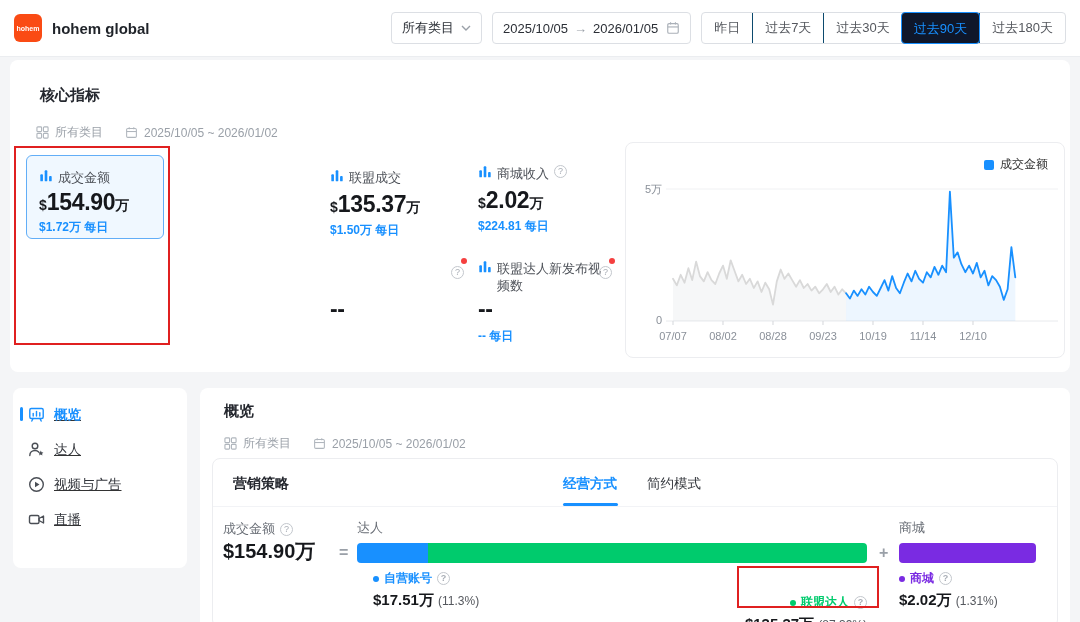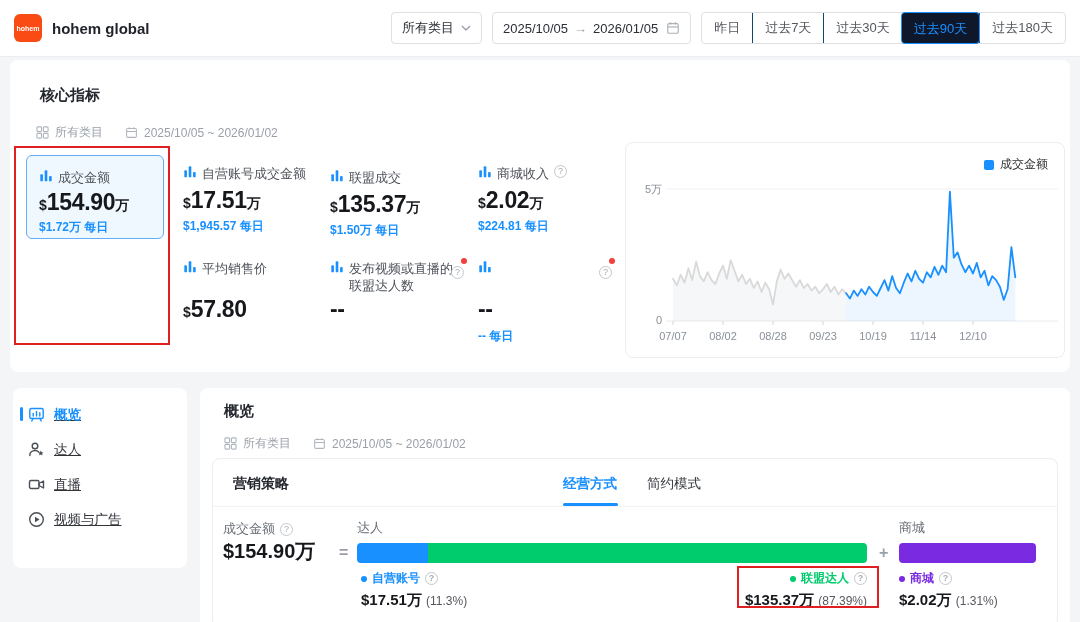--- a/index.html
+++ b/index.html
@@ -98,24 +98,24 @@
   .op-sign { position:absolute; font-size:16px; font-weight:700; color:#9aa0a8; }
   .bar { position:absolute; top:84px; height:20px; }
   .bar.blue { left:144px; width:71px; background:#1890ff; border-radius:4px 0 0 4px; }
   .bar.green { left:215px; width:439px; background:#00cb6d; border-radius:0 4px 4px 0; }
   .bar.purple { left:686px; width:137px; background:#7a2be2; border-radius:4px; }
   .seg-group { position:absolute; top:111px; }
   .seg-name { font-size:12px; font-weight:600; display:flex; align-items:center; gap:5px; }
   .seg-name .dot { width:6px; height:6px; border-radius:50%; display:inline-block; }
   .seg-val { margin-top:4px; font-size:15px; font-weight:700; color:#16181c; }
   .seg-val .share { font-size:12px; font-weight:400; color:#55585e; }
-  #seg-own { left:148px; }
+  #seg-own { left:160px; }
   #seg-own .seg-name { color:#1890ff; } #seg-own .dot { background:#1890ff; }
   #seg-aff { left:454px; width:200px; text-align:right; }
-  #seg-aff .seg-name { color:#00cb6d; justify-content:flex-end; } #seg-aff .dot { background:#00cb6d; }
+  #seg-aff .seg-name { color:#00cb6d; justify-content:flex-end;margin-top:24px; } #seg-aff .dot { background:#00cb6d; }
   #seg-mall { left:686px; }
   #seg-mall .seg-name { color:#7a2be2; } #seg-mall .dot { background:#7a2be2; }
 
   
   .annot { position:absolute; border:2px solid #e02020; z-index:99; pointer-events:none; }
   #annot-1 { left:14px; top:146px; width:156px; height:199px; }
   #annot-2 { left:737px; top:566px; width:142px; height:42px; }
 
   svg.icon { display:block; }
 </style>
@@ -190,34 +190,20 @@
             <rect x="6.5" y="1.5" width="3" height="12.5" rx="1"></rect>
             <rect x="11.5" y="8" width="3" height="6" rx="1"></rect>
           </g>
         </svg>
       <span class="lbl-txt">成交金额</span>
     </div>
     <div class="m-value"><span class="cur">$</span><span class="num">154.90</span><span class="unit">万</span></div>
     <div class="m-sub">$1.72万 每日</div>
   </div>
 
-  <div class="m-cell" style="left:173px;top:105px">
-    <div class="m-label">
-        <svg class="icon" width="14" height="14" viewBox="0 0 16 16">
-          <g fill="#1890ff">
-            <rect x="1.5" y="6" width="3" height="8" rx="1"></rect>
-            <rect x="6.5" y="1.5" width="3" height="12.5" rx="1"></rect>
-            <rect x="11.5" y="8" width="3" height="6" rx="1"></rect>
-          </g>
-        </svg>
-      <span class="lbl-txt" style="max-width:120px">自营账号成交金额</span>
-      </div>
-    <div class="m-value"><span class="cur">$</span><span class="num">17.51</span><span class="unit">万</span></div>
-    <div class="m-sub">$1,945.57 每日</div>
-  </div>
 
   <div class="m-cell" style="left:320px;top:109px">
     <div class="m-label">
         <svg class="icon" width="14" height="14" viewBox="0 0 16 16">
           <g fill="#1890ff">
             <rect x="1.5" y="6" width="3" height="8" rx="1"></rect>
             <rect x="6.5" y="1.5" width="3" height="12.5" rx="1"></rect>
             <rect x="11.5" y="8" width="3" height="6" rx="1"></rect>
           </g>
         </svg>
@@ -237,58 +223,36 @@
           </g>
         </svg>
       <span class="lbl-txt">商城收入</span>
       <span class="help">?</span>
       </div>
     <div class="m-value"><span class="cur">$</span><span class="num">2.02</span><span class="unit">万</span></div>
     <div class="m-sub">$224.81 每日</div>
   </div>
 
 
-  <div class="m-cell r2" style="left:173px;top:200px">
-    <div class="m-label">
-        <svg class="icon" width="14" height="14" viewBox="0 0 16 16">
-          <g fill="#1890ff">
-            <rect x="1.5" y="6" width="3" height="8" rx="1"></rect>
-            <rect x="6.5" y="1.5" width="3" height="12.5" rx="1"></rect>
-            <rect x="11.5" y="8" width="3" height="6" rx="1"></rect>
-          </g>
-        </svg>
-      <span class="lbl-txt">平均销售价</span>
-      </div>
-    <div class="m-value"><span class="cur">$</span><span class="num">57.80</span><span class="unit"></span></div>
-  </div>
 
   <div class="m-cell r2" style="left:320px;top:200px">
-    <div class="m-label">
-        <svg class="icon" width="14" height="14" viewBox="0 0 16 16">
-          <g fill="#1890ff">
-            <rect x="1.5" y="6" width="3" height="8" rx="1"></rect>
-            <rect x="6.5" y="1.5" width="3" height="12.5" rx="1"></rect>
-            <rect x="11.5" y="8" width="3" height="6" rx="1"></rect>
-          </g>
-        </svg>
-      <span class="lbl-txt">发布视频或直播的联盟达人数</span>
-      </div>
     <div class="help-wrap"><span class="help">?</span><span class="red-dot"></span></div>
     <div class="m-value"><span class="num">--</span></div>
   </div>
 
   <div class="m-cell r2" style="left:468px;top:200px">
     <div class="m-label">
         <svg class="icon" width="14" height="14" viewBox="0 0 16 16">
           <g fill="#1890ff">
             <rect x="1.5" y="6" width="3" height="8" rx="1"></rect>
             <rect x="6.5" y="1.5" width="3" height="12.5" rx="1"></rect>
             <rect x="11.5" y="8" width="3" height="6" rx="1"></rect>
           </g>
         </svg>
+      <span class="lbl-txt">联盟达人新发布视频数</span>
       </div>
     <div class="help-wrap"><span class="help">?</span><span class="red-dot"></span></div>
     <div class="m-value"><span class="num">--</span></div>
     <div class="m-sub">-- 每日</div>
   </div>
 
   <div id="chart-box">
     <div class="legend">
       <span class="sq" style="background: rgb(24, 144, 255);"></span>
       <span class="lg-txt">成交金额</span>
@@ -340,33 +304,33 @@
         <g fill="none" stroke="#4a4e55" stroke-width="1.4" stroke-linecap="round">
           <circle cx="7" cy="5" r="2.8"></circle>
           <path d="M1.8 14.5c0-3 2.3-5 5.2-5 1.5 0 2.8.5 3.7 1.4"></path>
         </g>
         <path d="M12.8 9.6l.8 1.6 1.8.3-1.3 1.2.3 1.8-1.6-.9-1.6.9.3-1.8-1.3-1.2 1.8-.3z" fill="#4a4e55"></path>
       </svg>
     <span>达人</span>
   </div>
   <div class="side-item">
     <svg class="icon" width="17" height="17" viewBox="0 0 17 17">
+        <circle cx="8.5" cy="8.5" r="6.8" fill="none" stroke="#4a4e55" stroke-width="1.4"></circle>
+        <polygon points="7,5.8 11.5,8.5 7,11.2" fill="#4a4e55"></polygon>
+      </svg>
+    <span>视频与广告</span>
+  </div>
+  <div class="side-item">
+    <svg class="icon" width="17" height="17" viewBox="0 0 17 17">
         <g fill="none" stroke="#4a4e55" stroke-width="1.4" stroke-linejoin="round">
           <rect x="1.5" y="4.5" width="9.5" height="8" rx="1.5"></rect>
           <polygon points="11,7.5 15.5,5 15.5,12 11,9.5"></polygon>
         </g>
       </svg>
     <span>直播</span>
-  </div>
-  <div class="side-item">
-    <svg class="icon" width="17" height="17" viewBox="0 0 17 17">
-        <circle cx="8.5" cy="8.5" r="6.8" fill="none" stroke="#4a4e55" stroke-width="1.4"></circle>
-        <polygon points="7,5.8 11.5,8.5 7,11.2" fill="#4a4e55"></polygon>
-      </svg>
-    <span>视频与广告</span>
   </div>
 </div>
 
 <div class="card" id="main-card">
   <div class="card-title" id="ov-title">概览</div>
   <div class="meta-row" id="ov-meta">
     <svg class="icon" width="13" height="13" viewBox="0 0 14 14">
         <g fill="none" stroke="#b0b6bd" stroke-width="1.2">
           <rect x="1" y="1" width="5" height="5" rx="1"></rect>
           <rect x="8" y="1" width="5" height="5" rx="1"></rect>

